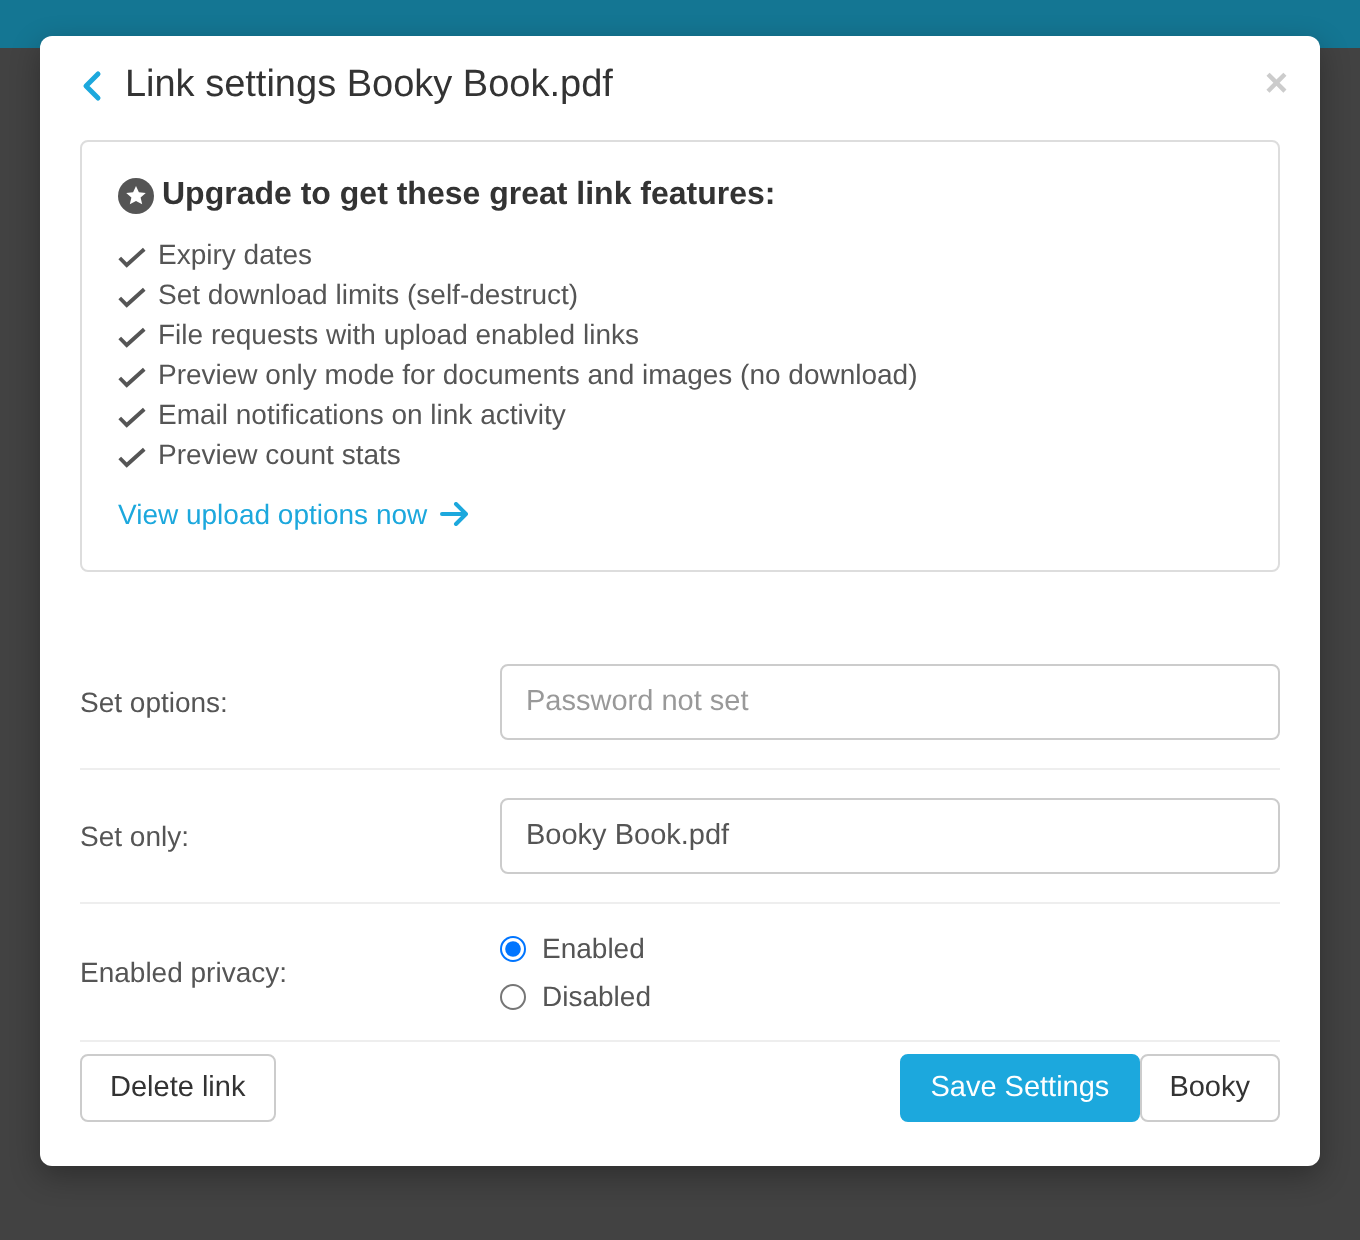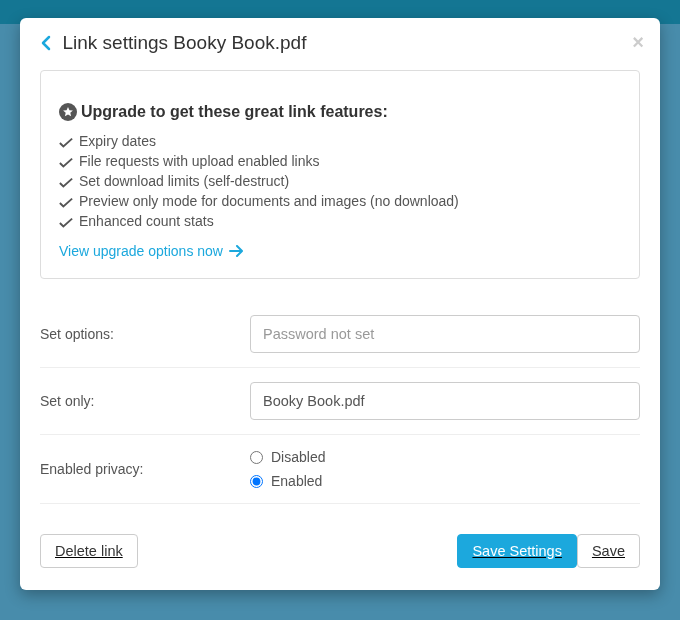--- a/index.html
+++ b/index.html
@@ -1,27 +1,27 @@
 <!DOCTYPE html>
 <html><head>
 <meta charset="utf-8">
 <style>
   *{box-sizing:border-box;margin:0;padding:0;}
   html,body{width:680px;height:620px;overflow:hidden;font-family:"Helvetica Neue",Helvetica,Arial,sans-serif;}
-  .backdrop{position:absolute;inset:0;background:#0ea5e9;}
+  .backdrop{position:absolute;inset:0;background:#000000;}
   .topbar{position:absolute;top:0;left:0;right:0;height:24px;background:#147693;}
   .shade{position:absolute;top:24px;left:0;right:0;bottom:0;background:rgba(120,120,120,0.55);}
   .modal{position:absolute;left:20px;top:18px;right:20px;background:#fff;border-radius:6px;box-shadow:0 5px 15px rgba(0,0,0,0.3);padding:0;}
   .modal-header{position:relative;padding:14px 20px 16px 20px;}
   .back-arrow{display:inline-block;vertical-align:middle;margin-right:6px;cursor:pointer;}
   .back-arrow svg{display:block;}
   .title{display:inline-block;vertical-align:middle;font-size:19px;color:#333;font-weight:400;}
   .close-x{position:absolute;right:16px;top:14px;font-size:20px;color:#ccc;cursor:pointer;line-height:1;font-weight:bold;}
   .modal-body{padding:0 20px 20px 20px;}
-  .panel{border:1px solid #ddd;border-radius:4px;padding:32px 18px 18px 18px;margin-bottom:22px;background:#fff;}
+  .panel{border:1px solid #ddd;border-radius:4px;padding:18px 18px 18px 18px;margin-bottom:32px;background:#fff;}
   .panel-title{font-size:16px;font-weight:bold;color:#333;margin-bottom:10px;display:flex;align-items:center;gap:2px;}
   .star-badge{display:inline-flex;width:18px;height:18px;border-radius:50%;background:#555;align-items:center;justify-content:center;margin-right:2px;}
   .star-badge svg{display:block;}
   .feature-list{list-style:none;}
   .feature-list li{font-size:14px;color:#555;padding:2px 0;display:flex;align-items:flex-end;gap:6px;}
   .check svg{display:block;}
   .upgrade-link{display:inline-flex;align-items:center;gap:6px;color:#1ca8dd;font-size:14px;margin-top:12px;cursor:pointer;text-decoration:none;}
   .arrow-right svg{display:block;}
   .form-row{display:flex;align-items:center;padding:14px 0;}
   .divider{border-top:1px solid #eee;}
@@ -75,49 +75,57 @@
                 </svg>
               </span>
               <span>Expiry dates</span>
             </li>
           <li>
               <span class="check">
                 <svg width="14" height="12" viewBox="0 0 16 12">
                   <path d="M1 6l4 4L15 1" stroke="#555" stroke-width="2.2" fill="none"></path>
                 </svg>
               </span>
-              <span>File requests with upload enabled links</span>
+              <span>Set download limits (self-destruct)</span>
             </li>
           <li>
               <span class="check">
                 <svg width="14" height="12" viewBox="0 0 16 12">
                   <path d="M1 6l4 4L15 1" stroke="#555" stroke-width="2.2" fill="none"></path>
                 </svg>
               </span>
-              <span>Set download limits (self-destruct)</span>
+              <span>File requests with upload enabled links</span>
             </li>
           <li>
               <span class="check">
                 <svg width="14" height="12" viewBox="0 0 16 12">
                   <path d="M1 6l4 4L15 1" stroke="#555" stroke-width="2.2" fill="none"></path>
                 </svg>
               </span>
               <span>Preview only mode for documents and images (no download)</span>
             </li>
           <li>
               <span class="check">
                 <svg width="14" height="12" viewBox="0 0 16 12">
                   <path d="M1 6l4 4L15 1" stroke="#555" stroke-width="2.2" fill="none"></path>
                 </svg>
               </span>
-              <span>Enhanced count stats</span>
+              <span>Email notifications on link activity</span>
+            </li>
+          <li>
+              <span class="check">
+                <svg width="14" height="12" viewBox="0 0 16 12">
+                  <path d="M1 6l4 4L15 1" stroke="#555" stroke-width="2.2" fill="none"></path>
+                </svg>
+              </span>
+              <span>Preview count stats</span>
             </li>
         </ul>
         <a class="upgrade-link">
-          <span>View upgrade options now</span>
+          <span>View upload options now</span>
           <span class="arrow-right">
             <svg width="14" height="12" viewBox="0 0 14 12">
                 <path d="M1 6h11M8 1l5 5-5 5" stroke="#1ca8dd" stroke-width="2" fill="none" stroke-linecap="round" stroke-linejoin="round"></path>
               </svg>
           </span>
         </a>
       </div>
 
       <div class="form-row">
         <div class="form-label">Set options:</div>
@@ -131,35 +139,35 @@
         <div class="form-control-wrap">
           <input type="text" value="Booky Book.pdf" style="">
         </div>
       </div>
 
       <div class="form-row divider">
         <div class="form-label">Enabled privacy:</div>
         <div class="form-control-wrap">
           <div class="radio-group">
             <label class="radio-option">
+              <input type="radio" name="priv" checked="" style="">
+              <span>Enabled</span>
+            </label>
+            <label class="radio-option">
               <input type="radio" name="priv" style="">
               <span>Disabled</span>
-            </label>
-            <label class="radio-option">
-              <input type="radio" name="priv" checked="" style="">
-              <span>Enabled</span>
             </label>
           </div>
         </div>
       </div>
 
-      <div class="modal-footer divider" style="padding-top:30px;text-decoration:underline;">
+      <div class="modal-footer divider" style="padding-top:6px;">
         <button class="btn">Delete link</button>
         <div class="spacer"></div>
         <div class="footer-right">
           <button class="btn btn-primary">Save Settings</button>
-          <button class="btn">Save</button>
+          <button class="btn">Booky</button>
         </div>
       </div>
 
     </div>
   </div>
 </div>
 
 </body></html>

